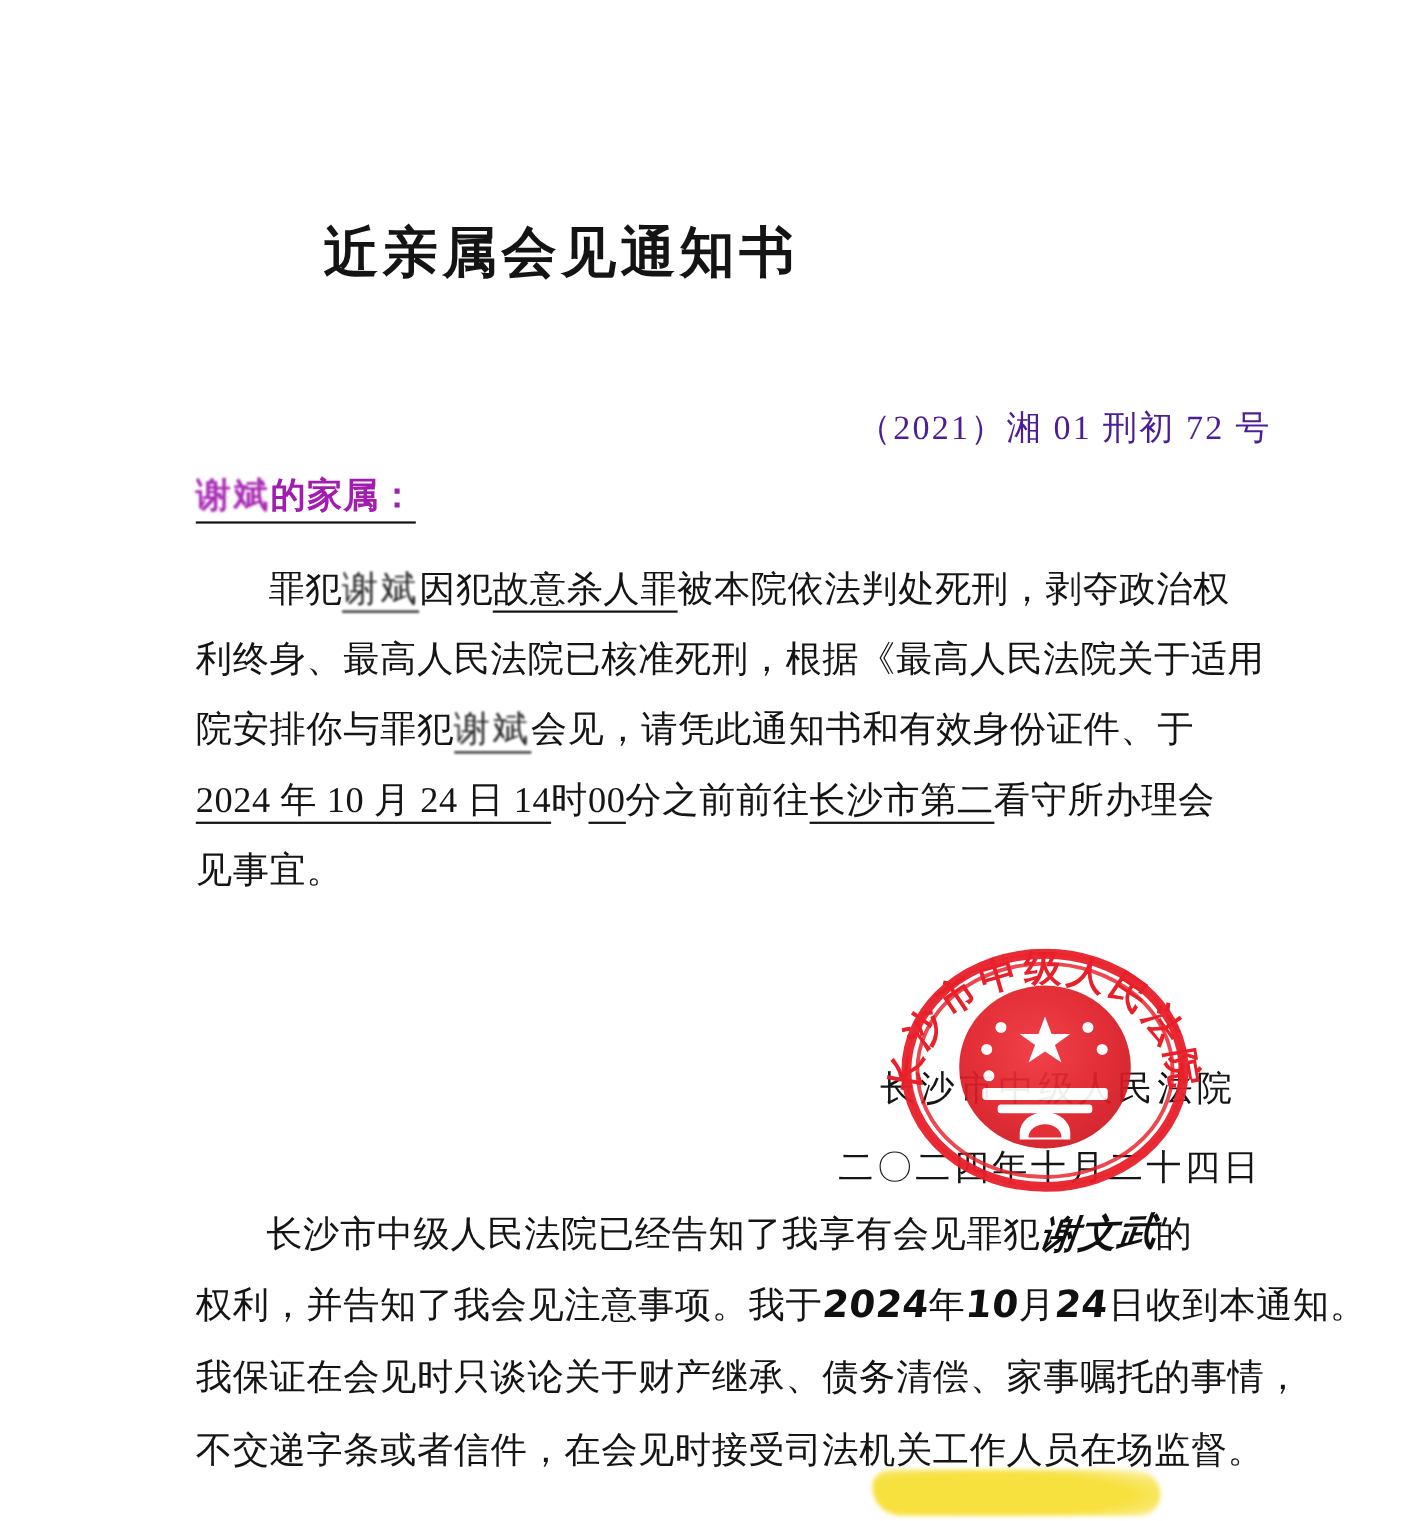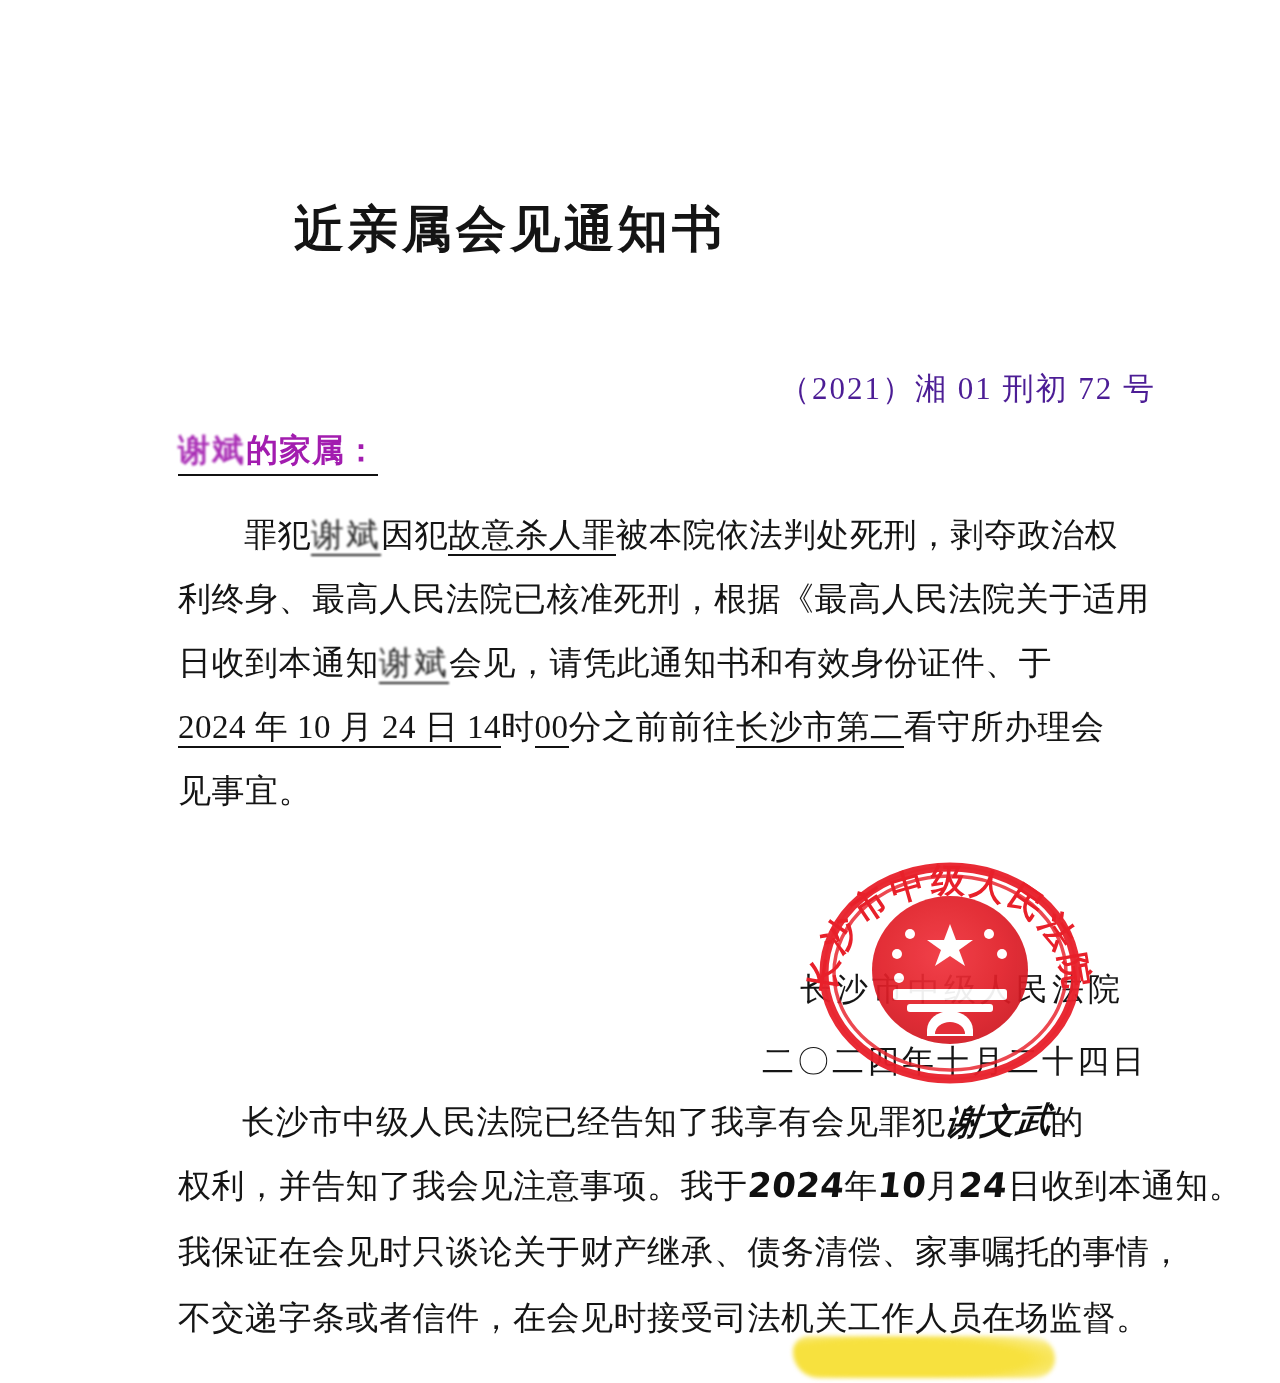--- a/index.html
+++ b/index.html
@@ -180,21 +180,21 @@
   <div class="case-number">（2021）湘 01 刑初 72 号</div>
 
   <div class="addressee"><span class="redact">谢斌</span><span>的家属：</span></div>
 
   <div class="body-block">
     <div class="body-line indent"><span>罪犯</span><span class="u redact">谢斌</span><span>因犯</span><span class="u">故意杀人罪</span><span>被本院依法判处死刑，剥夺政治权</span></div>
 
     <div class="body-line">利终身、最高人民法院已核准死刑，根据《最高人民法院关于适用</div>
 
 
-    <div class="body-line"><span>日收到本通知</span><span class="u redact">谢斌</span><span>会见，请凭此通知书和有效身份证件、于</span></div>
+    <div class="body-line"><span>院安排你与罪犯</span><span class="u redact">谢斌</span><span>会见，请凭此通知书和有效身份证件、于</span></div>
 
     <div class="body-line"><span class="u">2024 年 10 月 24 日 14</span><span>时</span><span class="u">00</span><span>分之前前往</span><span class="u">长沙市第二</span><span>看守所办理会</span></div>
 
     <div class="body-line">见事宜。</div>
   </div>
 
   <div class="sign-court">长沙市中级人民法院</div>
   <div class="sign-date">二〇二四年十月二十四日</div>
 
   <div class="seal">

